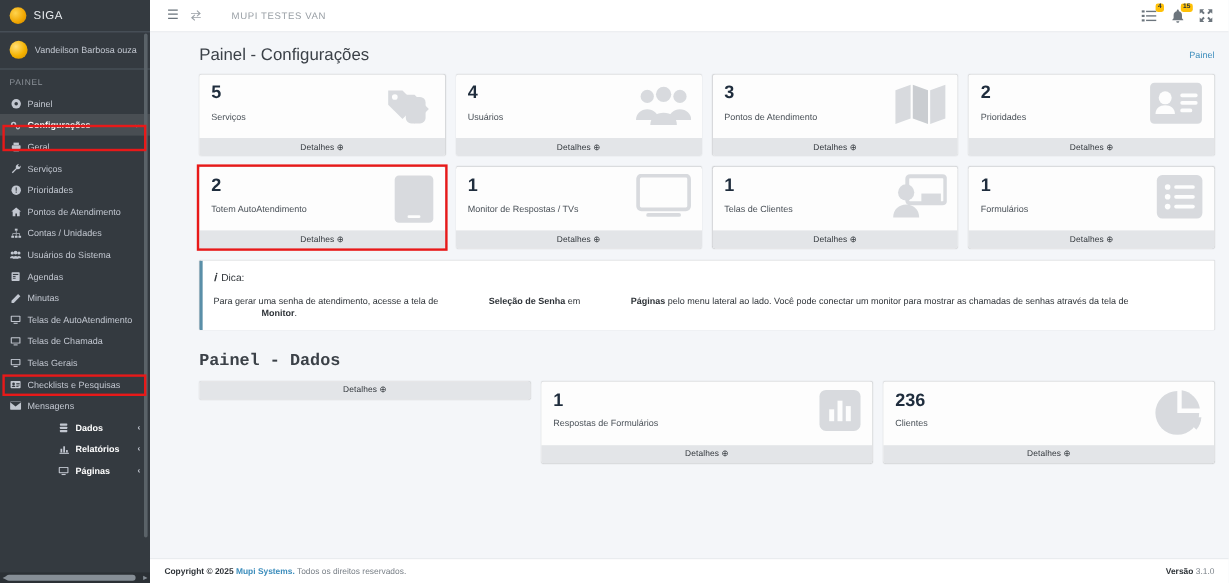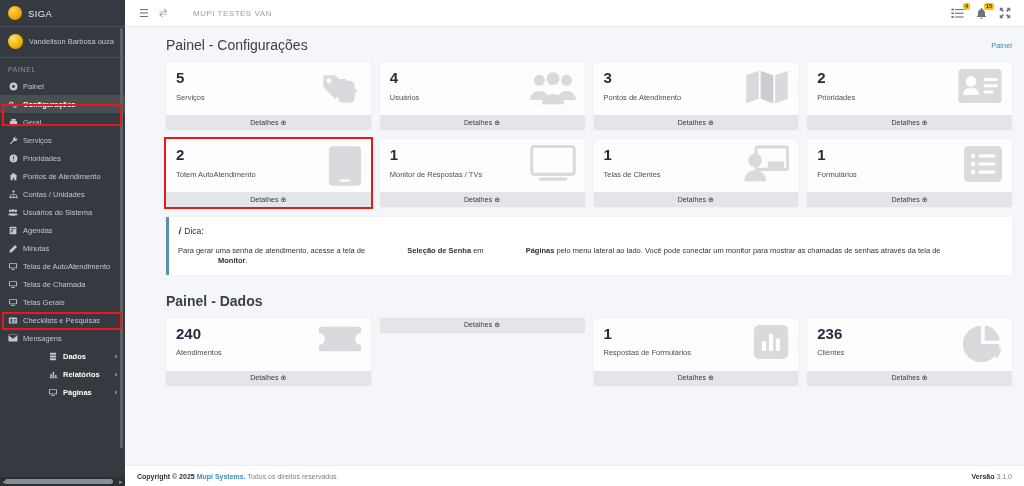--- a/index.html
+++ b/index.html
@@ -134,21 +134,21 @@
 
   .callout {
     background: #fff; border-left: 3px solid #5a8fa8;
     margin-top: 10px; padding: 7px 10px 9px 9px;
     box-shadow: 0 0 1px rgba(0,0,0,.15); border-radius: 1px;
   }
   .callout-title { font-size: 8.5px; color: #2e3338; display: flex; align-items: center; gap: 4px; }
   .callout-text { font-size: 7.5px; color: #2e3338; margin-top: 9px; line-height: 1.3; }
   .callout-text b { font-weight: bold; padding-left: 40px; }
 
-  .section-title { font-size: 14px; color: #3b4148; margin-top: 18px; }
+  .section-title { font-size: 14px; color: #3b4148; margin-top: 18px; font-family: Liberation Mono, monospace; }
 
   .footer {
     height: 21px; background: #ffffff; border-top: 1px solid #e9ecef;
     display: flex; align-items: center; padding: 0 12px;
     font-size: 7px; color: #7a8188;
   }
   .footer b { color: #2e3338; }
   .footer a { color: #3c8dbc; font-weight: bold; text-decoration: none; }
   .footer .ver { margin-left: auto; color: #7a8188; }
   .footer .ver b { color: #2e3338; font-weight: bold; }
@@ -613,34 +613,20 @@
         <div class="callout-title">
           <span style="font-style:italic;font-weight:bold;font-size:9px;color:#2e3338;">ℹ</span>
           <span>Dica:</span>
         </div>
         <div class="callout-text" id="tip-text"><span>Para gerar uma senha de atendimento, acesse a tela de </span><b>Seleção de Senha</b><span> em </span><b>Páginas</b><span> pelo menu lateral ao lado. Você pode conectar um monitor para mostrar as chamadas de senhas através da tela de </span><b>Monitor</b><span>.</span></div>
       </div>
 
       <h2 class="section-title">Painel - Dados</h2>
 
       <div class="row" id="dados-row">
-          <div class="col">
-            <div class="small-box">
-              <div class="sb-body">
-                <div class="sb-num">240</div>
-                <div class="sb-label">Atendimentos</div>
-                <div class="sb-ico">
-                  <svg width="44" height="30" viewBox="0 0 48 34">
-                    <path d="M3 3h42a3 3 0 0 1 3 3v4a7 7 0 0 0 0 14v4a3 3 0 0 1-3 3H3a3 3 0 0 1-3-3v-4a7 7 0 0 0 0-14V6a3 3 0 0 1 3-3z" fill="#d5d8dc"></path>
-                  </svg>
-                </div>
-              </div>
-              <div class="sb-footer"><span>Detalhes</span><span class="cc">⊕</span></div>
-            </div>
-          </div>
           <div class="col">
             <div class="small-box">
               <div class="sb-footer"><span>Detalhes</span><span class="cc">⊕</span></div>
             </div>
           </div>
           <div class="col">
             <div class="small-box">
               <div class="sb-body">
                 <div class="sb-num">1</div>
                 <div class="sb-label">Respostas de Formulários</div>

